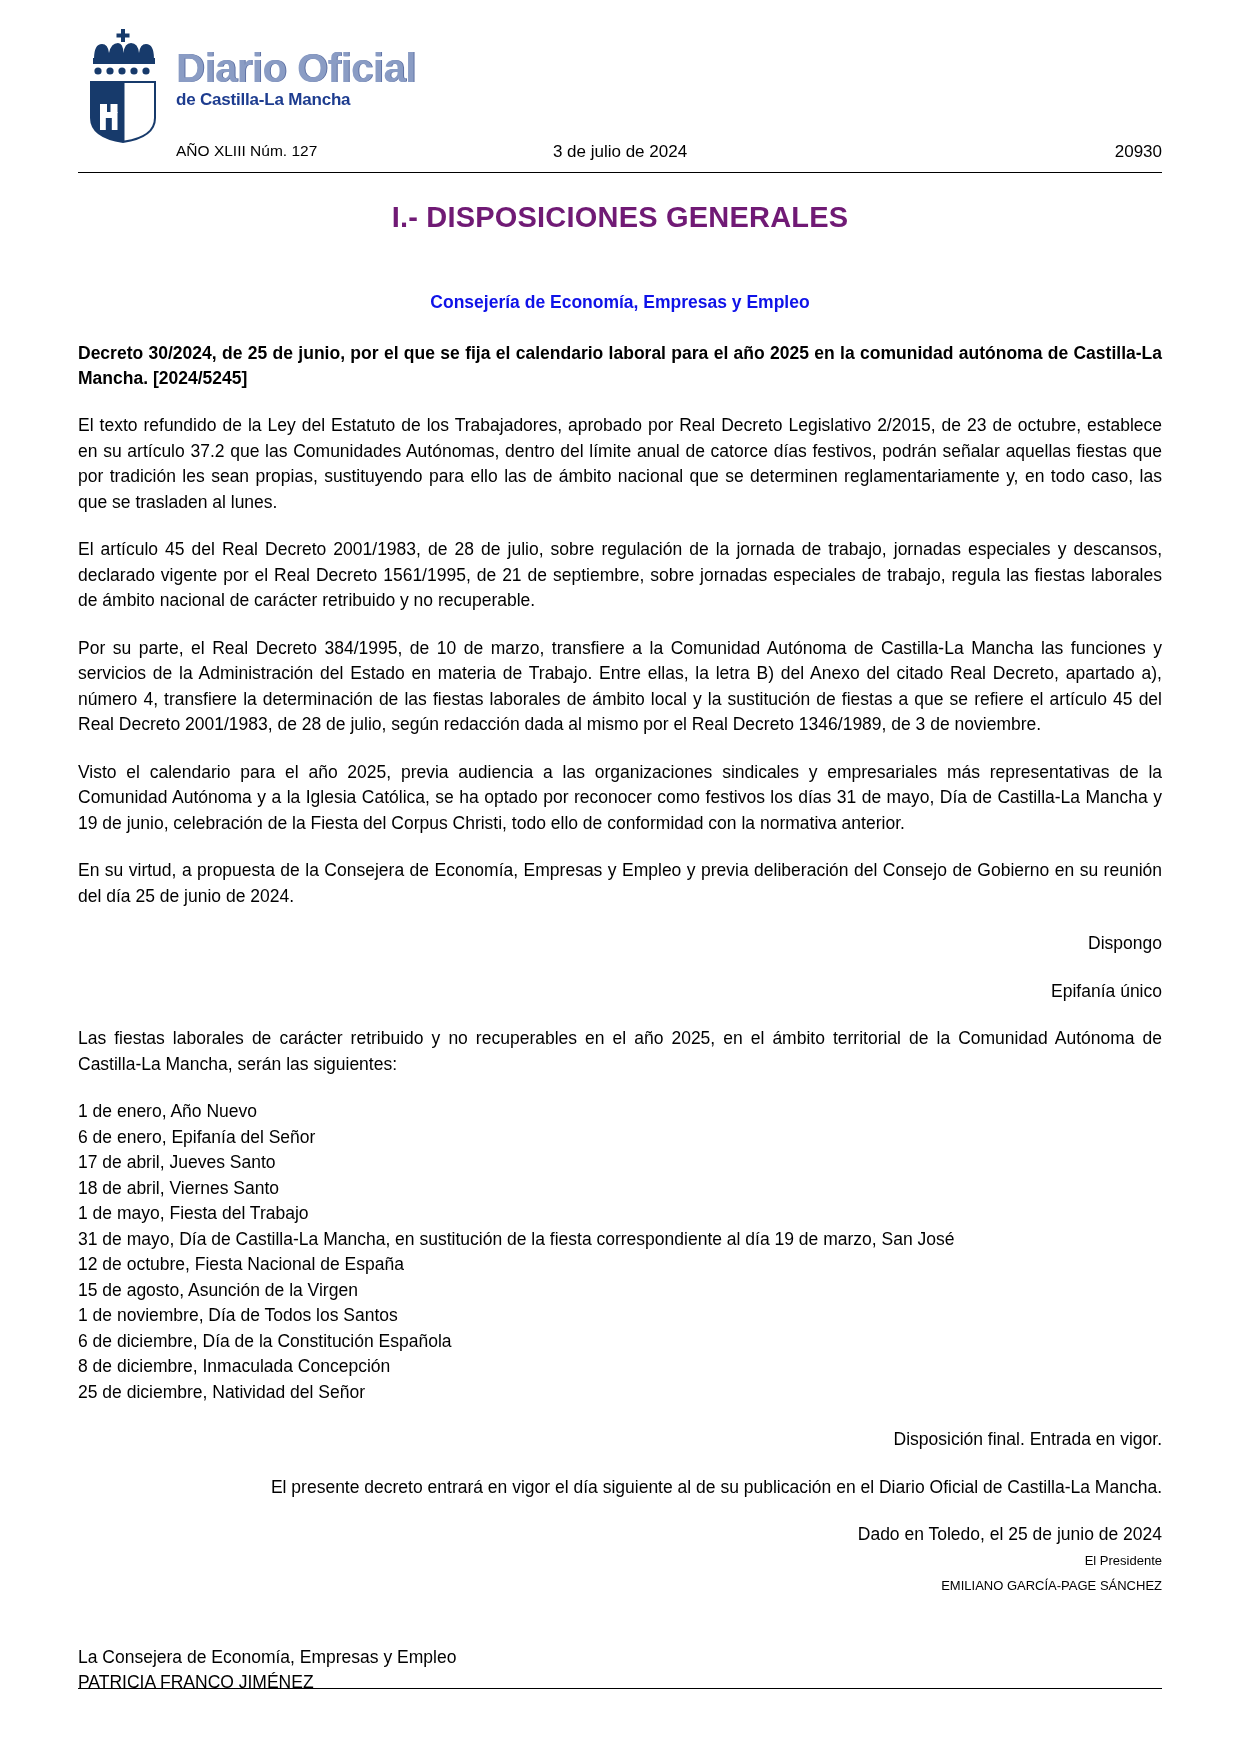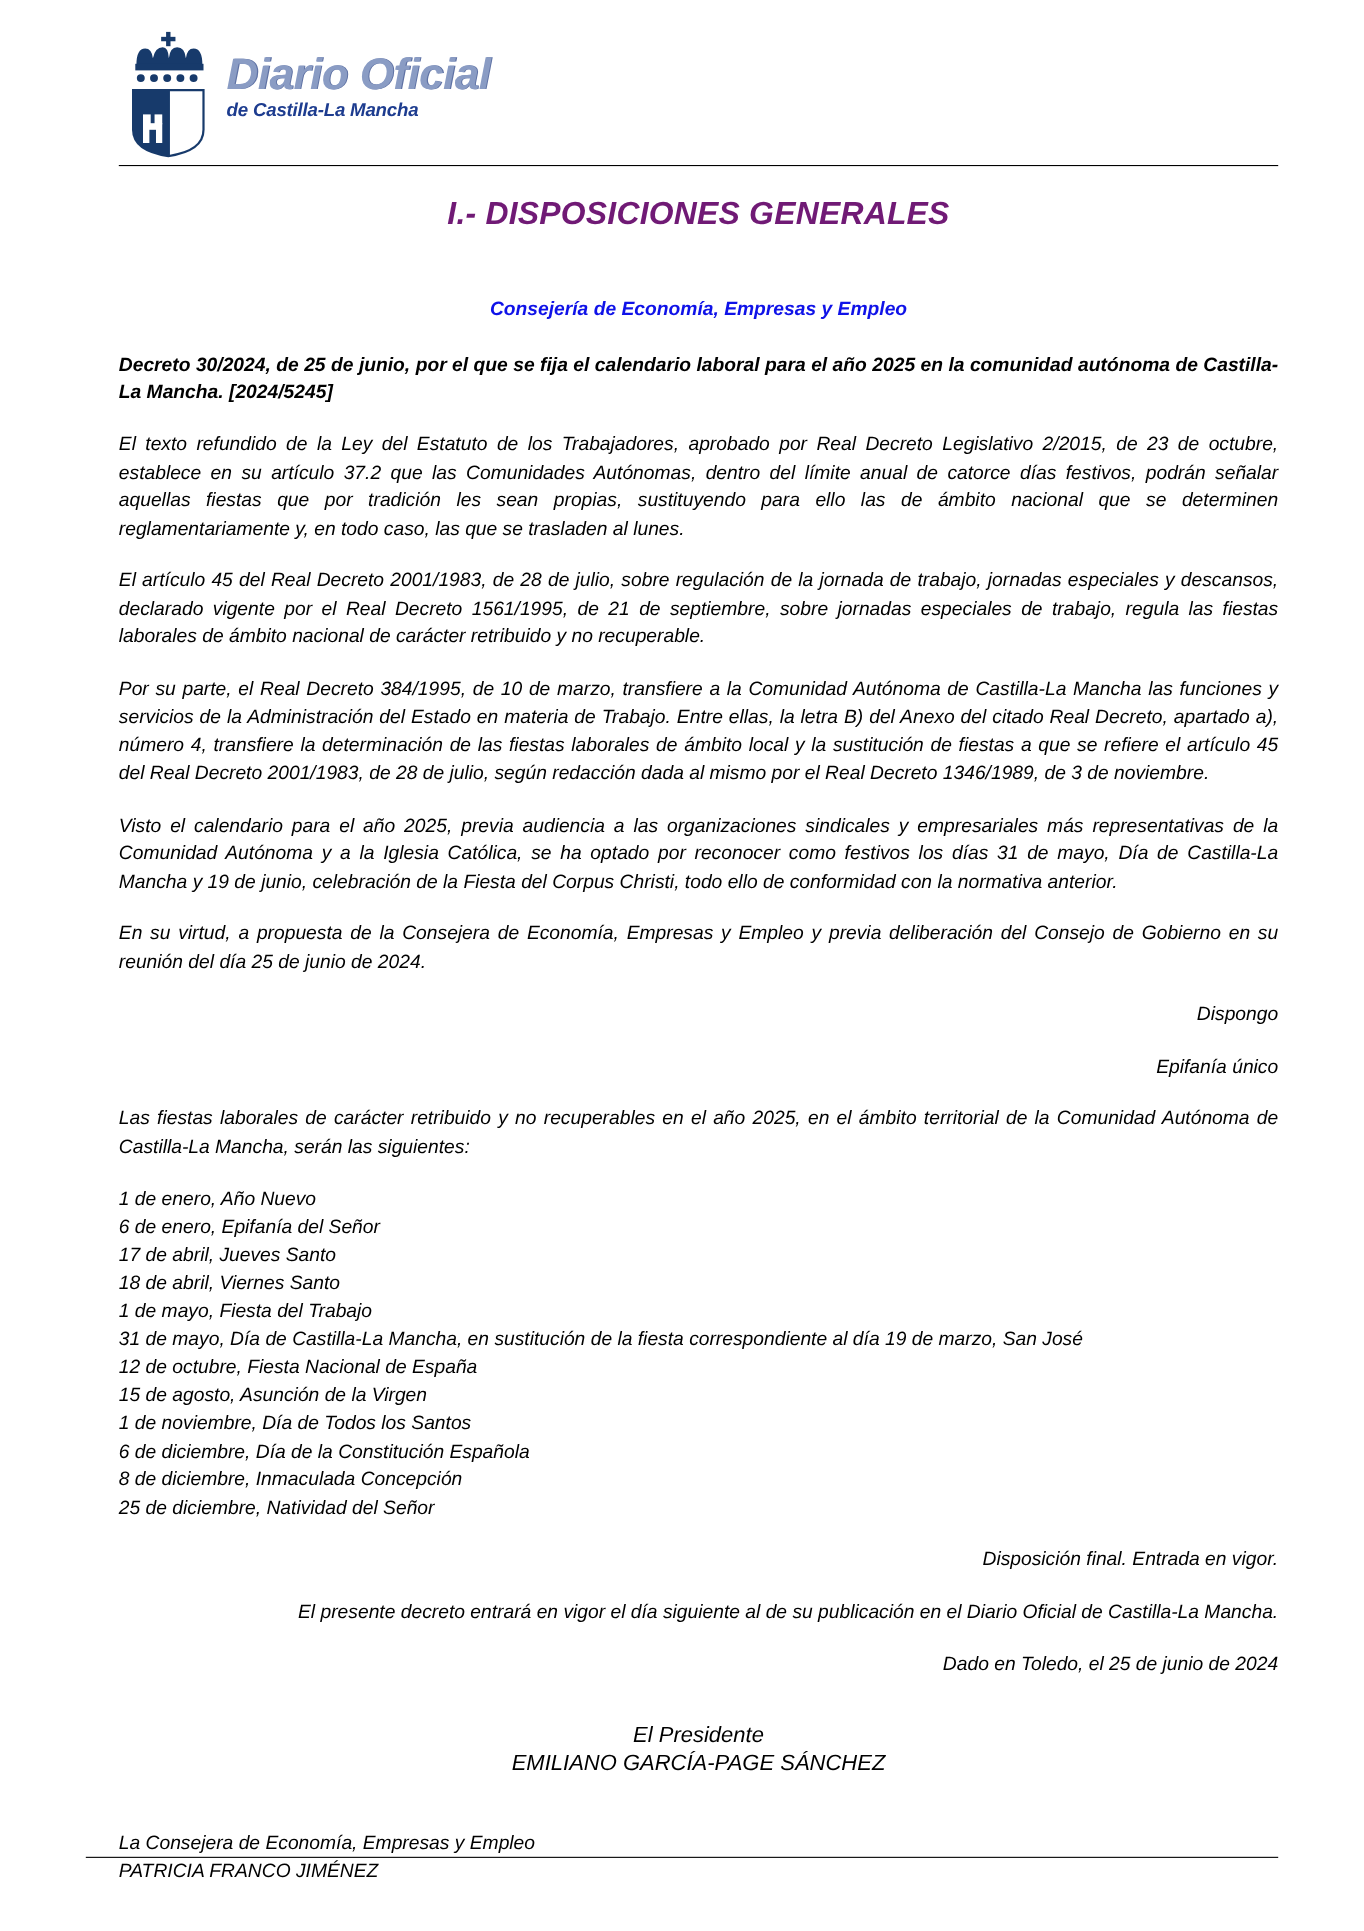--- a/index.html
+++ b/index.html
@@ -14,23 +14,22 @@
     height: 1755px;
     font-family: "Liberation Sans", sans-serif;
     color: #000000;
     position: relative;
     overflow: hidden;
   }
 
   .page {
     width: 1240px;
     height: 1755px;
-    padding: 26px 78px 0 108px;
-    position: relative;
-    font-style: italic;
+    padding: 26px 78px 0 78px;
+    position: relative;
   }
 
   
   .masthead {
     display: flex;
     align-items: flex-start;
     height: 120px;
     position: relative;
   }
   .shield-wrap {
@@ -140,24 +139,23 @@
     margin: 22px 0 0 0;
     padding: 0;
   }
   ul.holiday-list li {
     font-size: 17.5px;
     line-height: 25.5px;
     white-space: nowrap;
   }
 
   .sign-right {
-    text-align: center;
-    font-size: 20px;
-    line-height: 25.5px;
-    margin-top: 40px;
+    text-align: right;
+    font-size: 13px;
+    line-height: 25.5px;
   }
   .sign-left {
     text-align: left;
     font-size: 17.5px;
     line-height: 25.5px;
     margin-top: 46px;
   }
 
   .rule-bottom {
     position: absolute;
@@ -203,20 +201,25 @@
         </g>
       </svg>
     </div>
 
     <div class="logo-block">
       <div class="logo-title">Diario Oficial</div>
       <div class="logo-sub">de Castilla-La Mancha</div>
     </div>
   </div>
 
+  <div class="header-row">
+    <span class="hdr-left">AÑO XLIII  Núm. 127</span>
+    <span class="hdr-center">3 de julio de 2024</span>
+    <span class="hdr-right">20930</span>
+  </div>
   <hr class="rule-top">
 
   <div class="doc-title">I.- DISPOSICIONES GENERALES</div>
   <div class="consejeria">Consejería de Economía, Empresas y Empleo</div>
 
   <div class="decree-title">Decreto 30/2024, de 25 de junio, por el que se fija el calendario laboral para el año 2025 en la comunidad autónoma de Castilla-La Mancha. [2024/5245]</div>
 
   <p class="body">El texto refundido de la Ley del Estatuto de los Trabajadores, aprobado por Real Decreto Legislativo 2/2015, de 23 de octubre, establece en su artículo 37.2 que las Comunidades Autónomas, dentro del límite anual de catorce días festivos, podrán señalar aquellas fiestas que por tradición les sean propias, sustituyendo para ello las de ámbito nacional que se determinen reglamentariamente y, en todo caso, las que se trasladen al lunes.</p>
   <p class="body">El artículo 45 del Real Decreto 2001/1983, de 28 de julio, sobre regulación de la jornada de trabajo, jornadas especiales y descansos, declarado vigente por el Real Decreto 1561/1995, de 21 de septiembre, sobre jornadas especiales de trabajo, regula las fiestas laborales de ámbito nacional de carácter retribuido y no recuperable.</p>
   <p class="body">Por su parte, el Real Decreto 384/1995, de 10 de marzo, transfiere a la Comunidad Autónoma de Castilla-La Mancha las funciones y servicios de la Administración del Estado en materia de Trabajo. Entre ellas, la letra B) del Anexo del citado Real Decreto, apartado a), número 4, transfiere la determinación de las fiestas laborales de ámbito local y la sustitución de fiestas a que se refiere el artículo 45 del Real Decreto 2001/1983, de 28 de julio, según redacción dada al mismo por el Real Decreto 1346/1989, de 3 de noviembre.</p>

